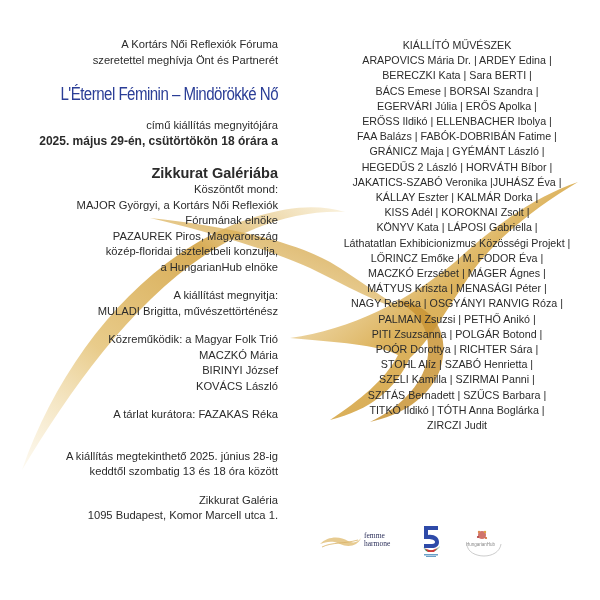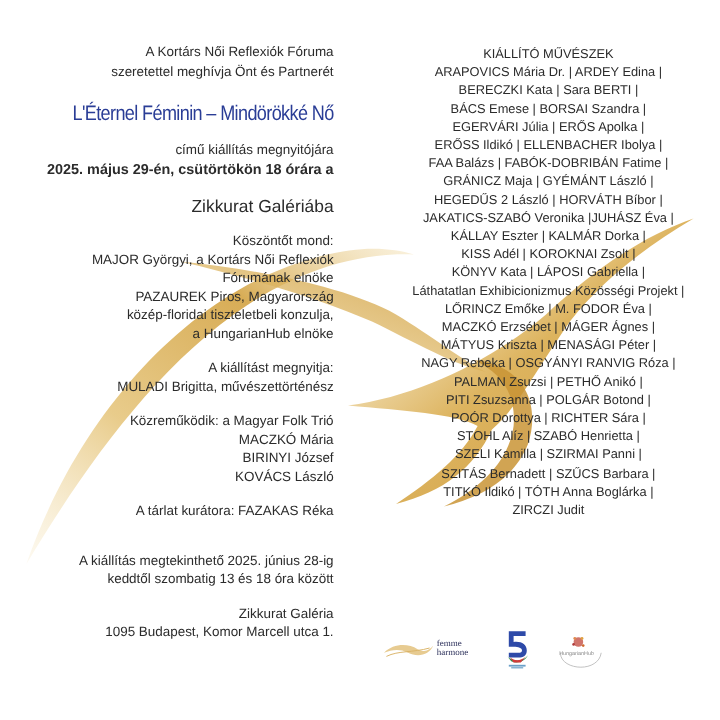--- a/index.html
+++ b/index.html
@@ -46,25 +46,25 @@
       transform: scaleX(0.86);
       transform-origin: right center;
       margin-top: 16px;
       margin-bottom: 14px;
     }
     .left-col .date {
       font-weight: bold;
       font-size: 12px;
     }
     .left-col .venue {
-      font-weight: normal;
+      font-weight: bold;
       font-size: 14.5px;
       line-height: 18px;
       margin-top: 15px;
-      margin-bottom: 12px;
+      margin-bottom: 0;
     }
     .gap-m { height: 13px; }
     .gap-l { height: 26px; }
 
     .right-col {
       position: absolute;
       left: 322px;
       top: 38px;
       width: 270px;
       z-index: 1;

